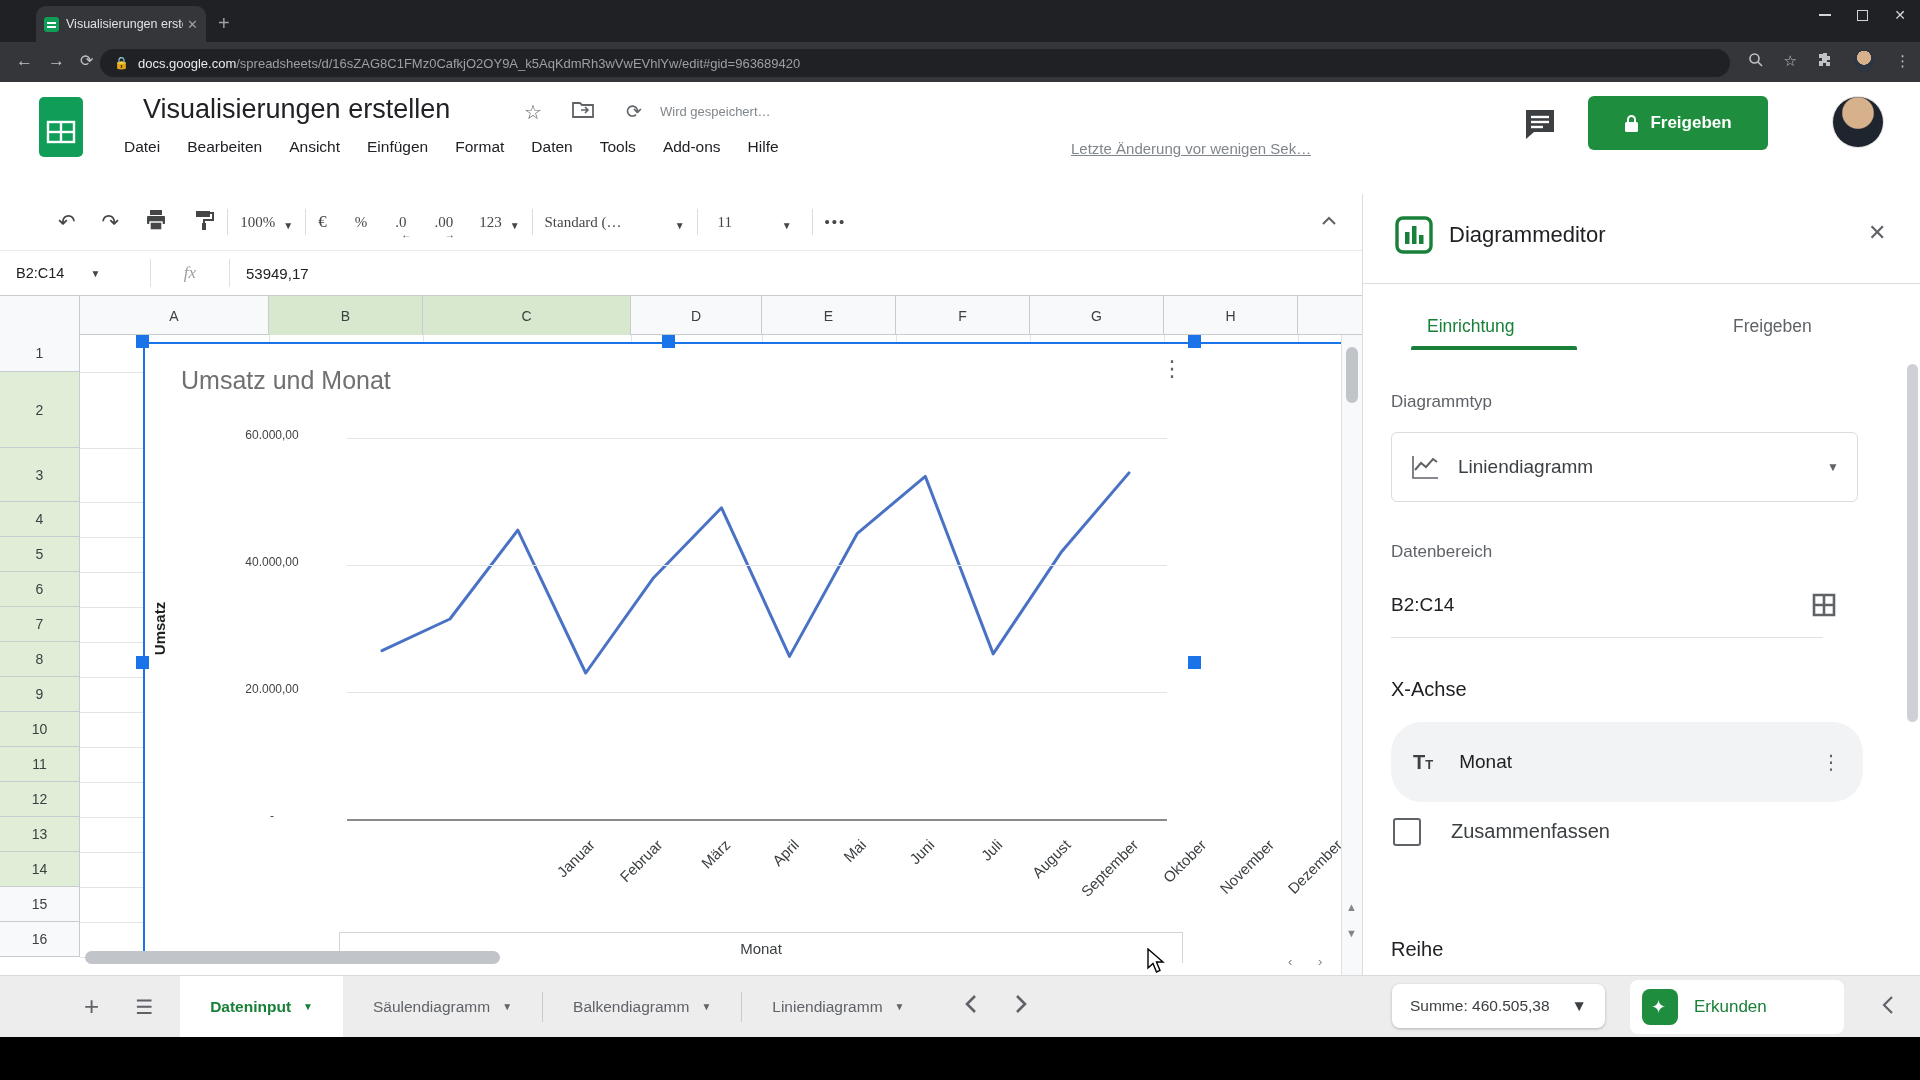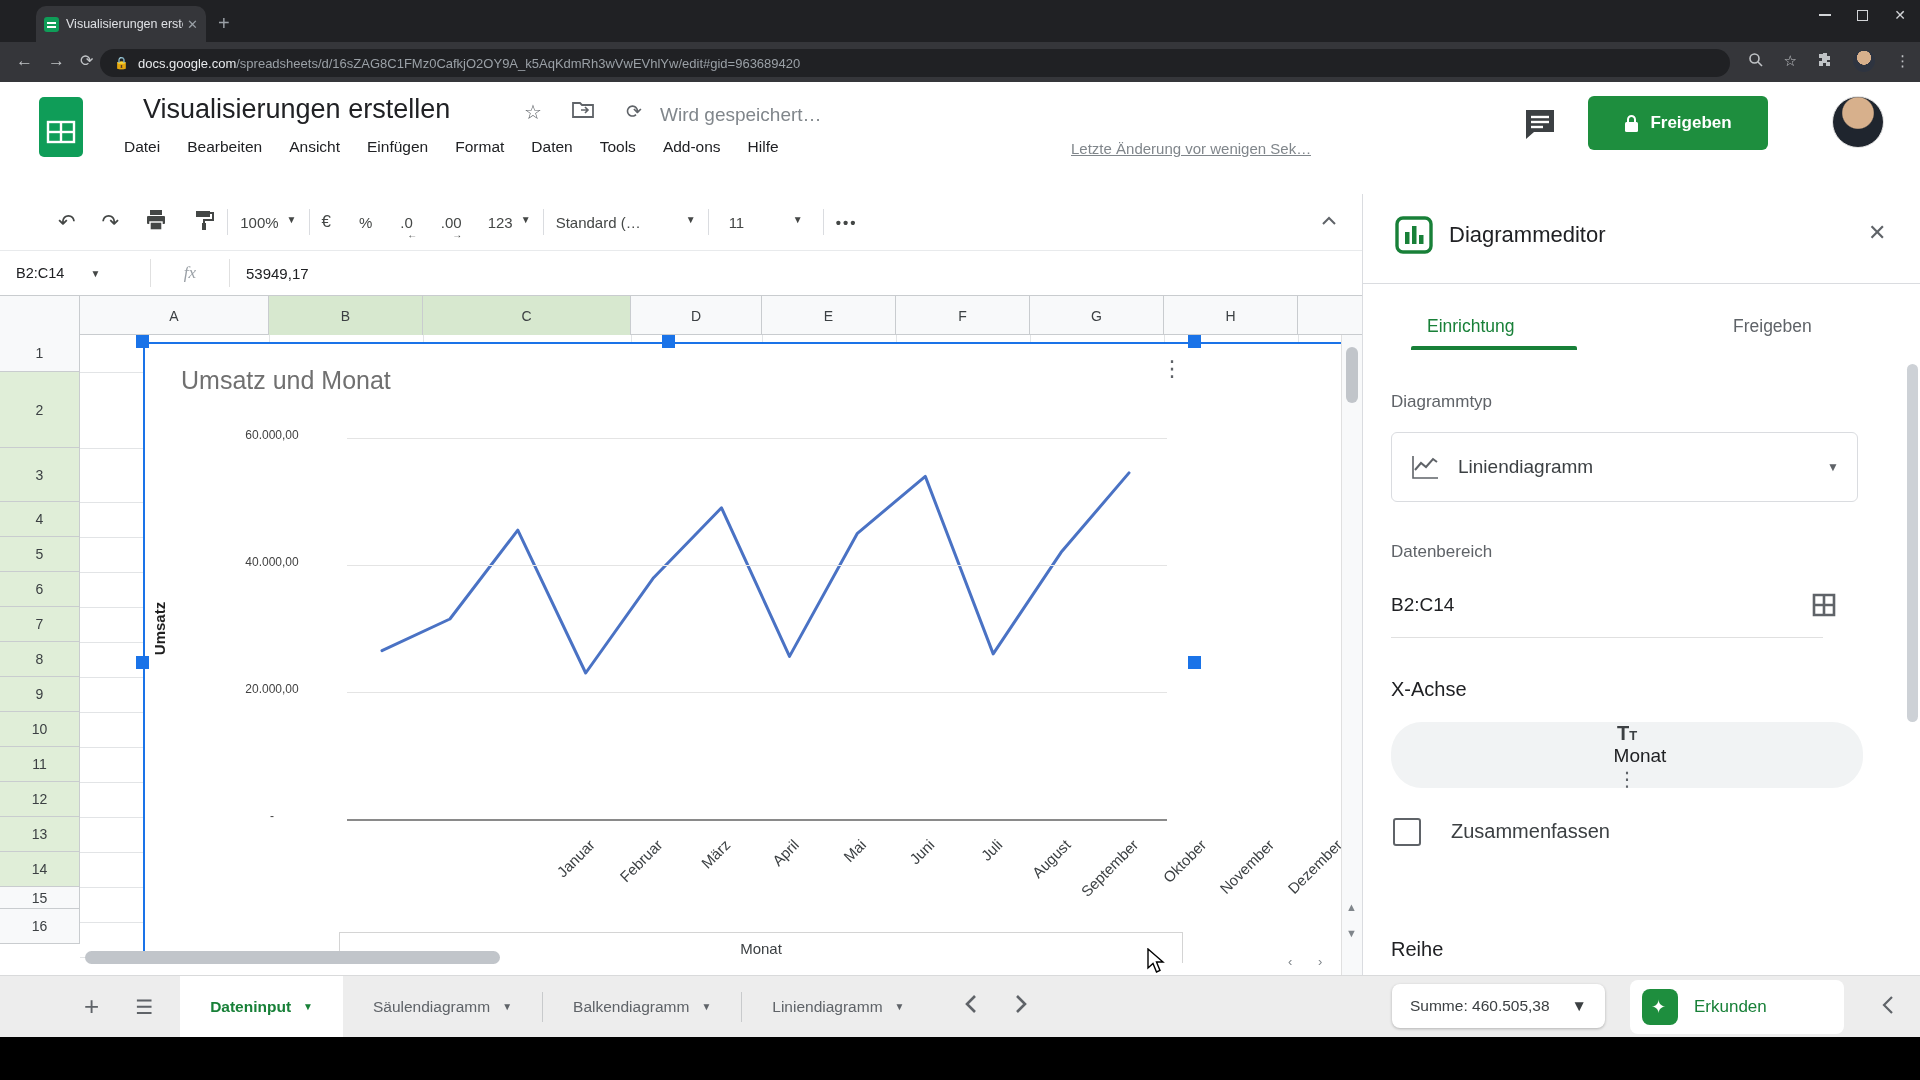--- a/index.html
+++ b/index.html
@@ -34,37 +34,37 @@
   .urlbar-right { position:absolute; right:10px; top:8px; display:flex; gap:20px; align-items:center; }
   .uico { color:#c0c3c6; font-size:15px; }
   .mini-avatar { width:22px; height:22px; border-radius:50%;
                  background:radial-gradient(circle at 50% 35%, #d7b08c 0 38%, #2e3440 40%); }
 
   
   #appheader { position:absolute; left:0; top:82px; width:1920px; height:112px; background:#fff; }
   #sheets-logo { position:absolute; left:38px; top:14px; }
   #doc-title { position:absolute; left:143px; top:12px; font-size:27px; color:#202124; }
   .title-icons { position:absolute; top:18px; color:#5f6368; font-size:20px; }
-  #save-status { position:absolute; left:660px; top:22px; color:#80868b; font-size:19px; }
+  #save-status { position:absolute; left:660px; top:22px; color:#80868b; font-size:13px; }
   #menubar { position:absolute; left:124px; top:56px; display:flex; gap:27px; }
   .menu-item { font-size:15.5px; color:#202124; }
   #last-change { position:absolute; left:1071px; top:58px; color:#80868b; font-size:15px;
                  text-decoration:underline; white-space:nowrap; max-width:380px; overflow:hidden;}
   #comment-btn { position:absolute; left:1520px; top:22px; }
   #share-btn { position:absolute; left:1588px; top:14px; width:180px; height:54px; background:#1e8e3e;
                border-radius:6px; display:flex; align-items:center; justify-content:center; gap:11px; }
   #share-btn span { color:#fff; font-size:17px; font-weight:bold; }
   #avatar { position:absolute; left:1832px; top:14px; width:52px; height:52px; border-radius:50%;
             background:radial-gradient(circle at 50% 32%, #d7b08c 0 36%, #1f252e 39%);
             border:1px solid #e0e0e0; }
 
   
   #toolbar { position:absolute; left:0; top:194px; width:1362px; height:56px; background:#fff;
              display:flex; align-items:center; }
-  .tb { color:#444746; font-size:15px; display:flex; align-items:flex-start; justify-content:center; }
+  .tb { color:#444746; font-size:15px; display:flex; align-items:flex-end; justify-content:center;font-family:Liberation Serif, serif; }
   .tb-ico { font-size:21px; color:#444746; }
   .tb-sep { width:1px; height:26px; background:#dadce0; margin:0 12px; }
   .tb-caret { font-size:10px; color:#444746; margin-left:8px; }
   .numfmt { position:relative; }
   .numfmt small { position:absolute; left:55%; bottom:-9px; font-size:10px; color:#444746; }
   #tb-collapse { position:absolute; left:1318px; top:16px; color:#5f6368; }
 
   
   #formulabar { position:absolute; left:0; top:250px; width:1362px; height:46px; background:#fff;
                 border-top:1px solid #e8eaec; border-bottom:1px solid #c9cccf;
@@ -131,22 +131,22 @@
                     border-radius:2px 2px 0 0; }
   .plabel { position:absolute; left:28px; color:#5f6368; font-size:17px; }
   .pheading { position:absolute; left:28px; color:#202124; font-size:20px; font-weight:500; }
   #ctype-box { position:absolute; left:28px; top:238px; width:467px; height:70px; border:1px solid #dadce0;
                border-radius:6px; display:flex; align-items:center; padding:0 18px; }
   #ctype-box span.val { font-size:19px; color:#3c4043; margin-left:18px; flex:1; }
   #ctype-box .tb-caret { font-size:12px; color:#5f6368; }
   #drange-val { position:absolute; left:28px; top:400px; font-size:19px; color:#202124; }
   #drange-grid { position:absolute; left:448px; top:398px; }
   #drange-line { position:absolute; left:28px; top:443px; width:432px; height:1px; background:#e0e0e0; }
-  #xchip { position:absolute; left:28px; top:528px; width:472px; height:66px; background:#f1f3f4;
-           border-radius:31px; display:flex; align-items:center; padding:0 22px;flex-direction:column; }
+  #xchip { position:absolute; left:28px; top:528px; width:472px; height:80px; background:#f1f3f4;
+           border-radius:31px; display:flex; align-items:center; padding:0 22px; }
   #xchip .tt { font-size:20px; color:#3c4043; font-weight:bold; }
   #xchip .tt small { font-size:13px; }
   #xchip .val { font-size:19px; color:#202124; margin-left:26px; flex:1; }
   #xchip .dots { font-size:20px; color:#5f6368; }
   #agg-check { position:absolute; left:30px; top:624px; width:28px; height:28px; border:2px solid #5f6368;
                border-radius:3px; }
   #agg-label { position:absolute; left:88px; top:622px; width:172px; font-size:20px; color:#3c4043;
                word-break:break-all; line-height:1.55; }
   #panel-scroll { position:absolute; left:544px; top:170px; width:11px; height:358px;
                   background:#cdd1d6; border-radius:6px; }
@@ -361,21 +361,21 @@
         <div class="rowhead sel" style="height: 35px;">5</div>
         <div class="rowhead sel" style="height: 35px;">6</div>
         <div class="rowhead sel" style="height: 35px;">7</div>
         <div class="rowhead sel" style="height: 35px;">8</div>
         <div class="rowhead sel" style="height: 35px;">9</div>
         <div class="rowhead sel" style="height: 35px;">10</div>
         <div class="rowhead sel" style="height: 35px;">11</div>
         <div class="rowhead sel" style="height: 35px;">12</div>
         <div class="rowhead sel" style="height: 35px;">13</div>
         <div class="rowhead sel" style="height: 35px;">14</div>
-        <div class="rowhead" style="height: 22px;">15</div>
+        <div class="rowhead" style="height: 35px;">15</div>
         <div class="rowhead" style="height: 35px;">16</div>
       </div>
     <div id="gridlines">
         <div class="hline" style="top: 76px;"></div>
         <div class="hline" style="top: 152px;"></div>
         <div class="hline" style="top: 206px;"></div>
         <div class="hline" style="top: 241px;"></div>
         <div class="hline" style="top: 276px;"></div>
         <div class="hline" style="top: 311px;"></div>
         <div class="hline" style="top: 346px;"></div>

